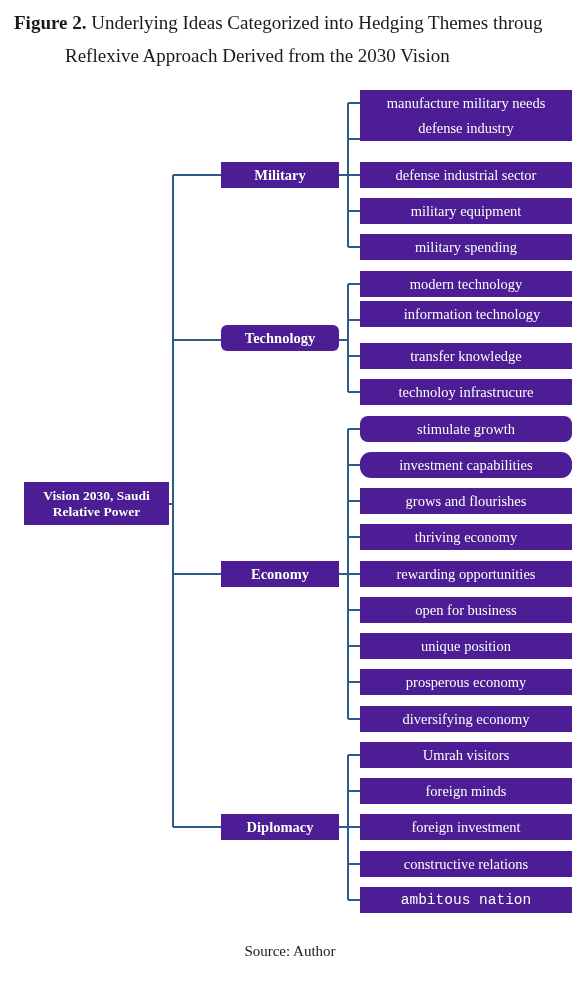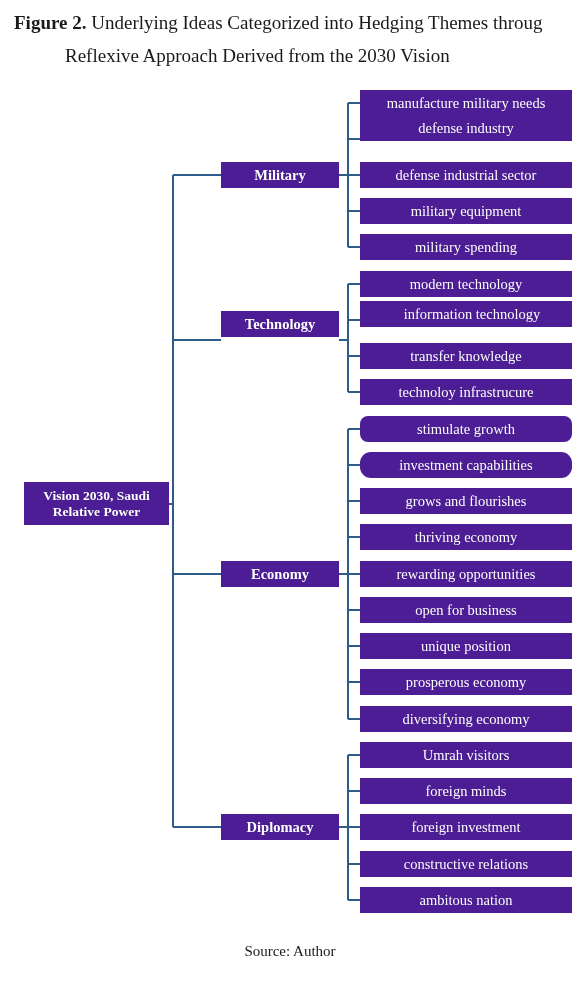--- a/index.html
+++ b/index.html
@@ -192,21 +192,21 @@
       </div>
       <div class="node leaf" style="top: 162px;">
         <span>defense industrial sector</span>
       </div>
       <div class="node leaf" style="top: 198px; text-align: center;">
         <span>military equipment</span>
       </div>
       <div class="node leaf" style="top: 234px;">
         <span>military spending</span>
       </div>
-      <div class="node category" style="top: 311px;">
+      <div class="node category" style="top: 325px; border-radius: 6px;">
         <span>Technology</span>
       </div>
       <div class="node leaf" style="top: 271px;">
         <span>modern technology</span>
       </div>
       <div class="node leaf" style="top: 301px; padding-left: 12px;">
         <span>information technology</span>
       </div>
       <div class="node leaf" style="top: 343px;">
         <span>transfer knowledge</span>
@@ -252,19 +252,19 @@
       </div>
       <div class="node leaf" style="top: 778px;">
         <span>foreign minds</span>
       </div>
       <div class="node leaf" style="top: 814px;">
         <span>foreign investment</span>
       </div>
       <div class="node leaf" style="top: 851px;">
         <span>constructive relations</span>
       </div>
-      <div class="node leaf" style="top: 887px;">
+      <div class="node leaf" style="top: 887px; font-family: Liberation Mono, monospace;">
         <span>ambitous nation</span>
       </div>
     </div>
 </div>
 
 <div id="source-note">Source: Author</div>
 
 </body></html>

